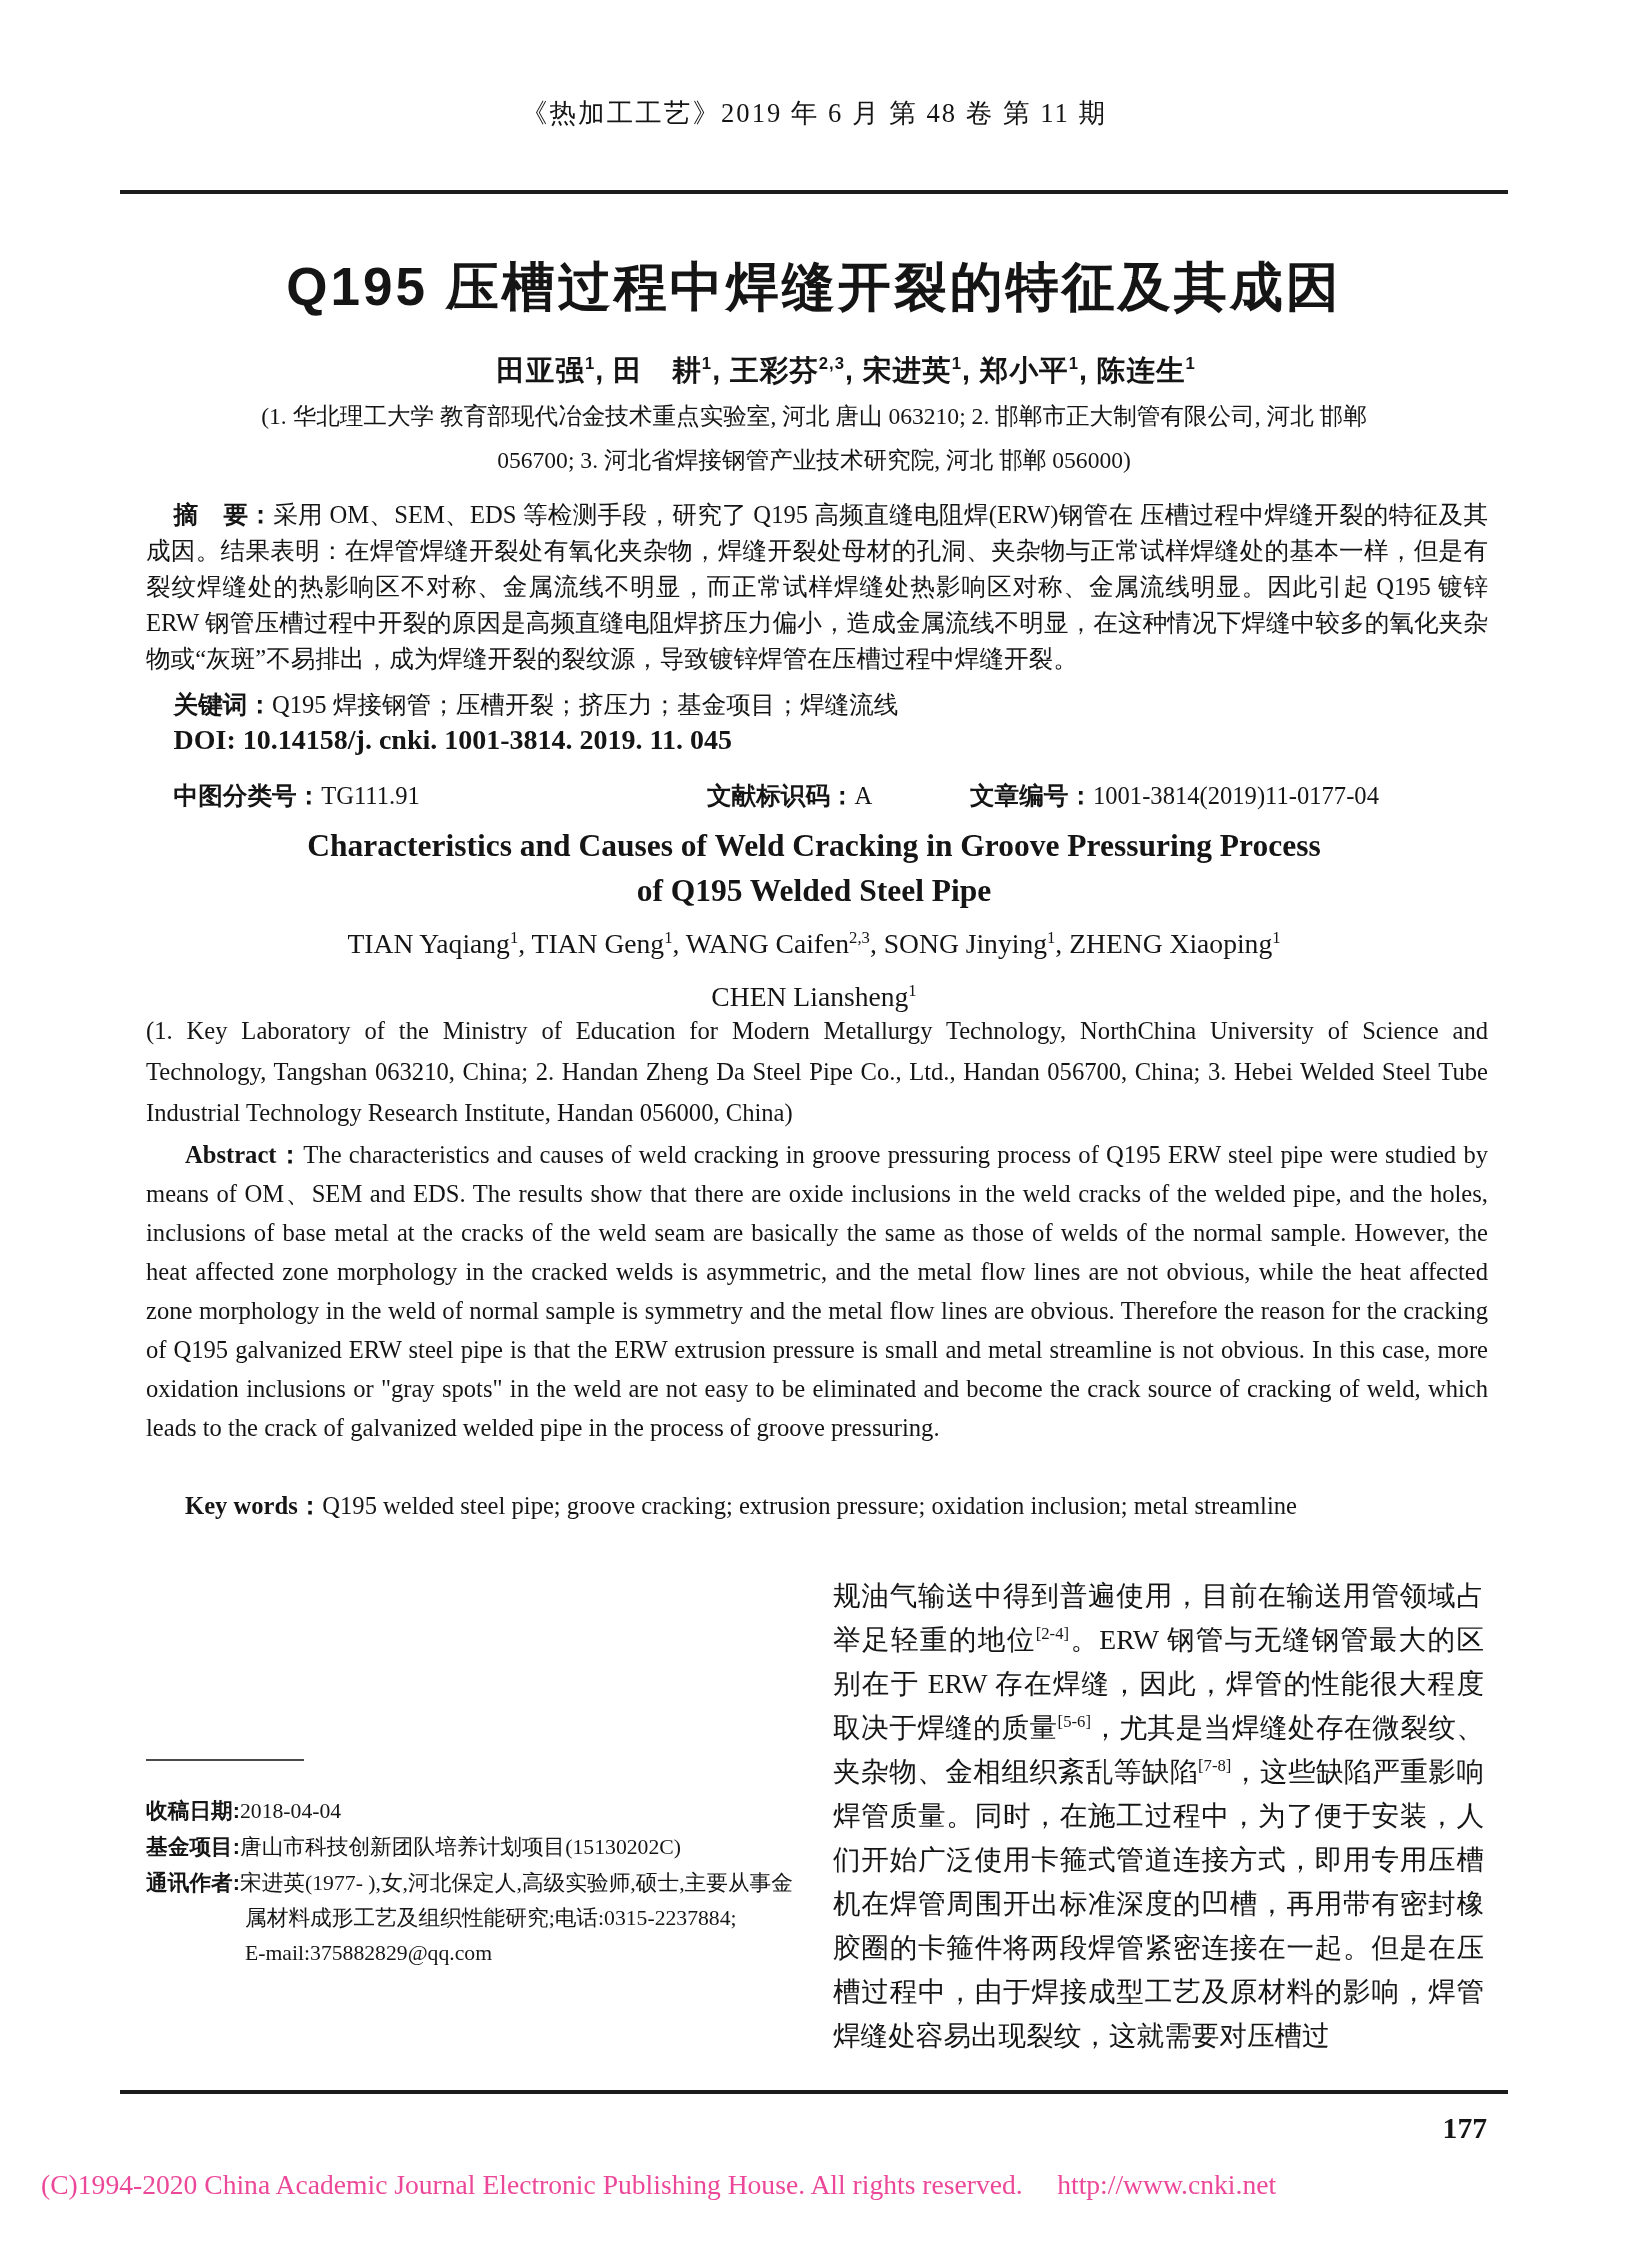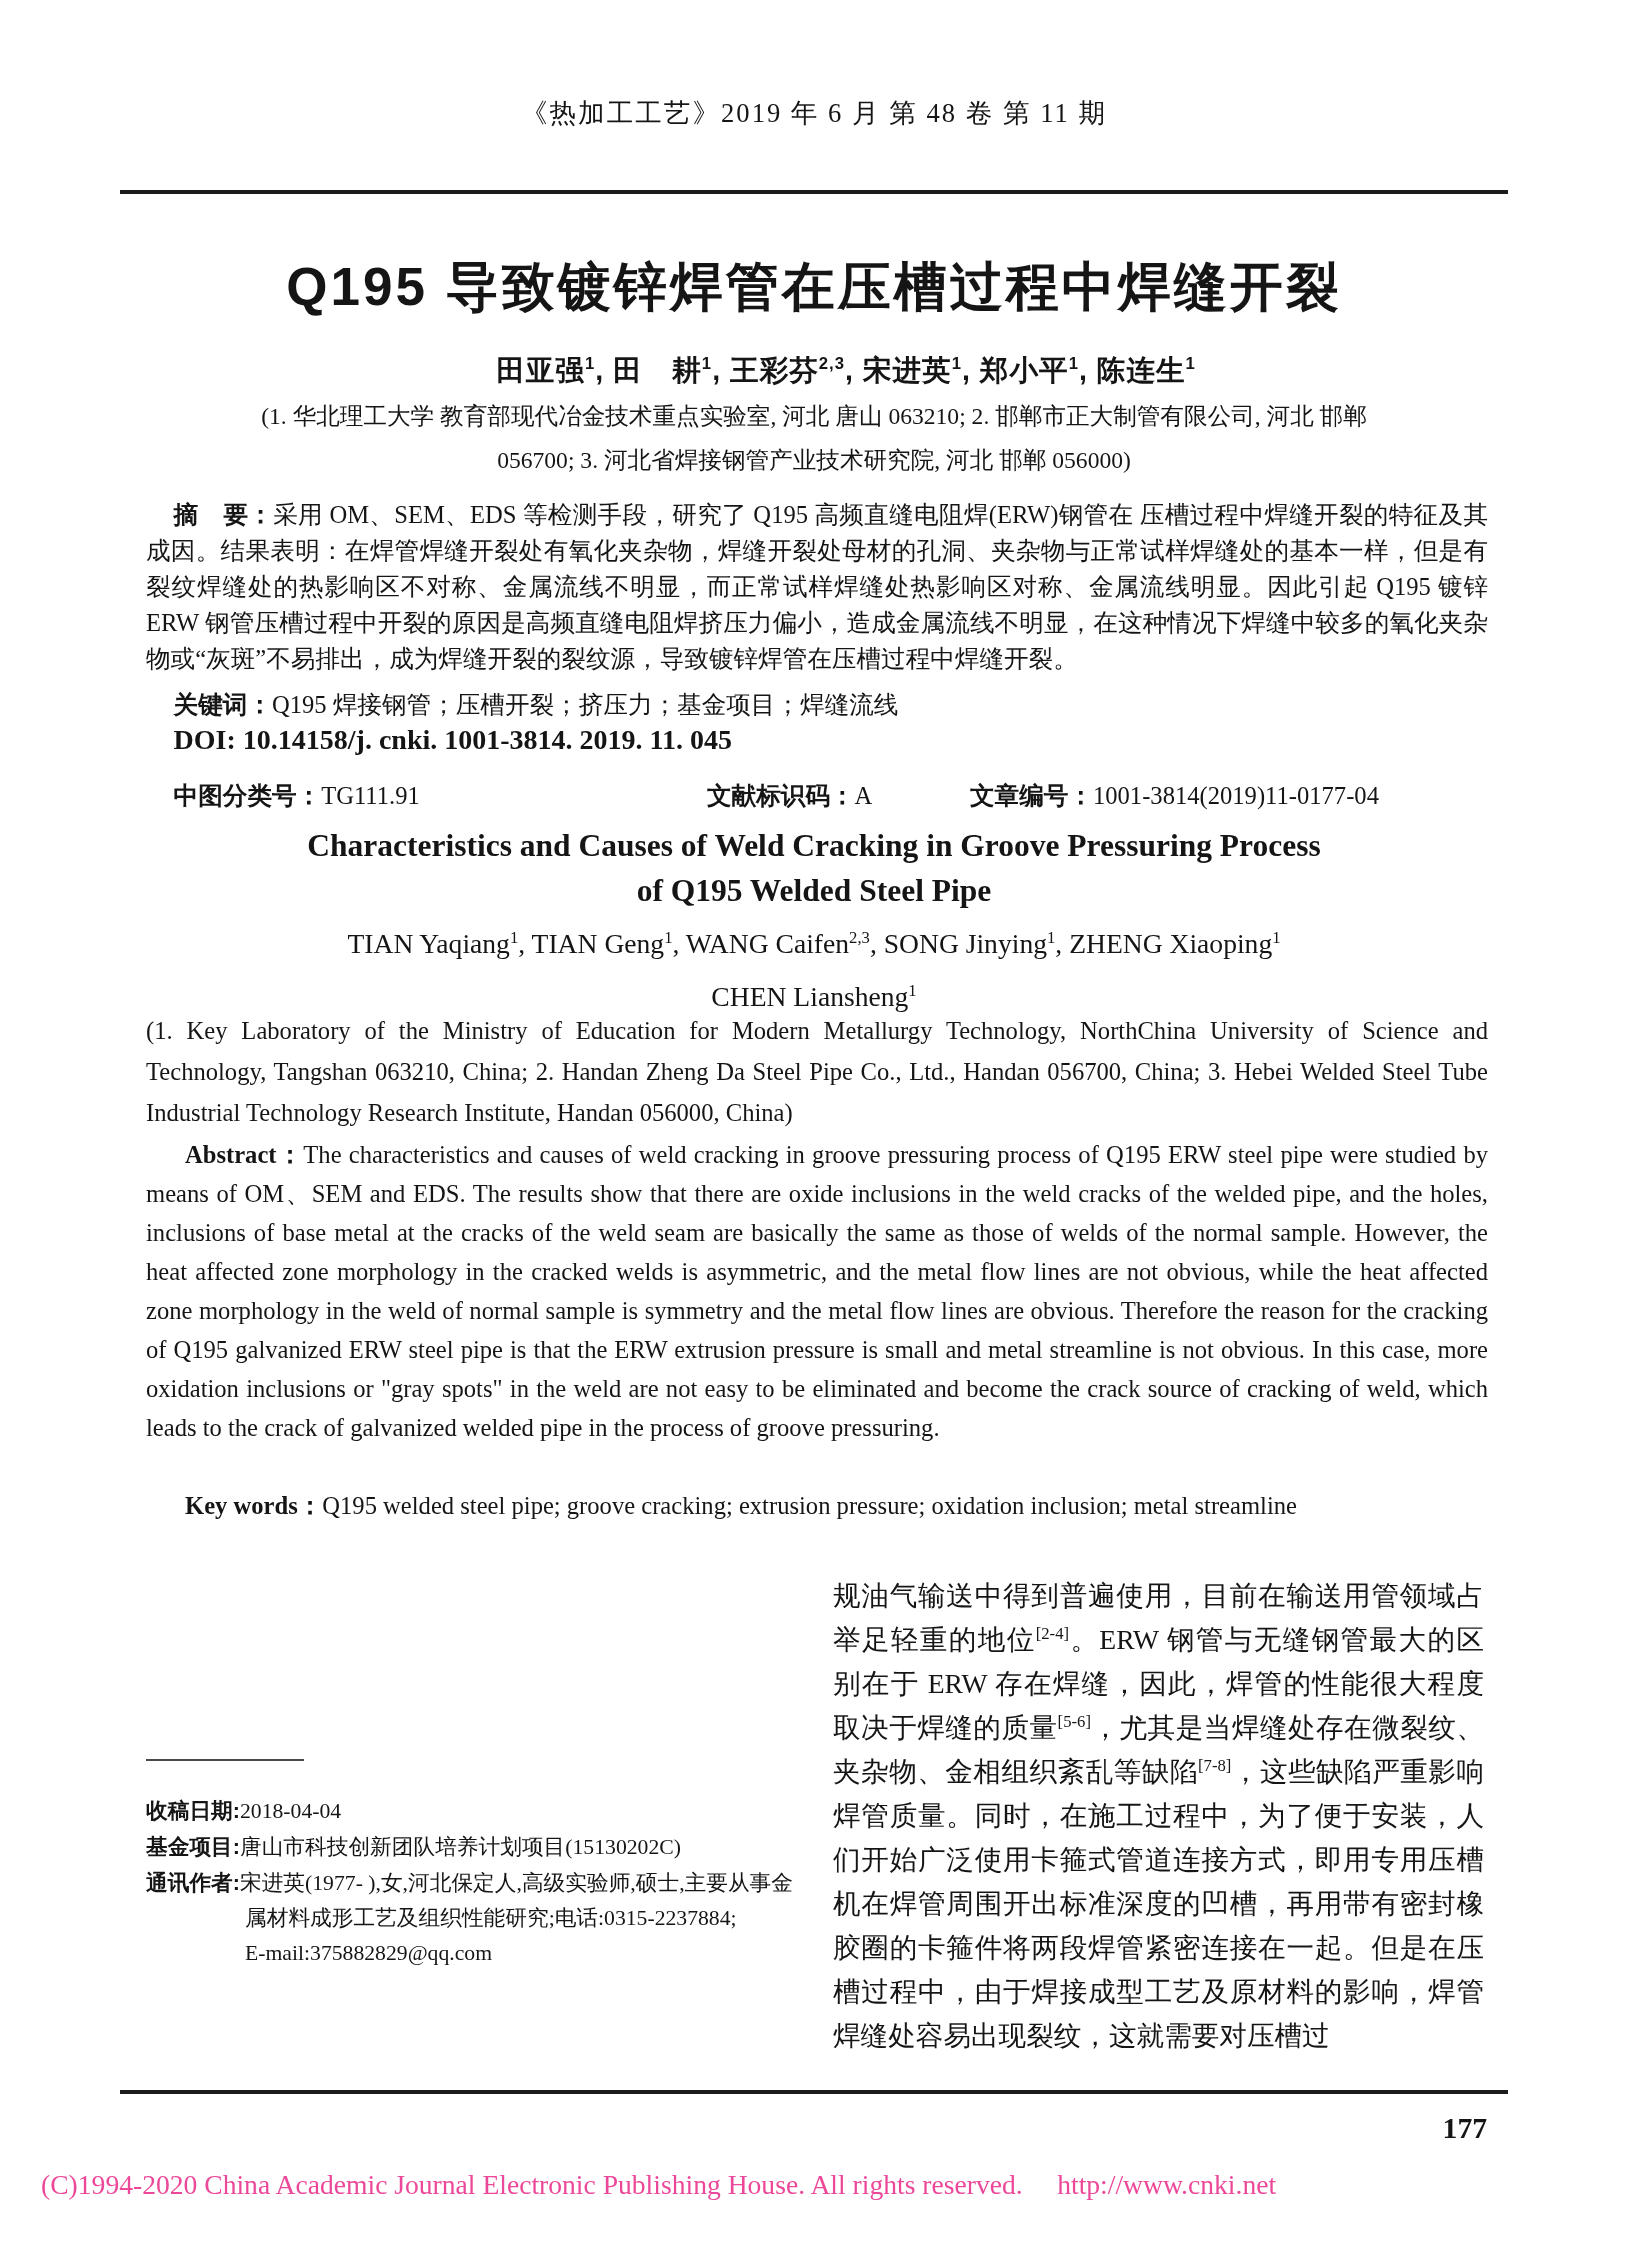--- a/index.html
+++ b/index.html
@@ -53,21 +53,21 @@
   .copyright{left:41px;top:2169px;width:1537px;font-size:27.6px;color:#ec4899;white-space:pre;}
 </style>
 </head>
 <body>
 
 <div class="page">
 
   <div class="abs journal-info center">《热加工工艺》2019 年 6 月 第 48 卷 第 11 期</div>
   <div class="abs header-rule"></div>
 
-  <h1 class="abs title-cn center hei">Q195 导致镀锌焊管在压槽过程中焊缝开裂</h1>
+  <h1 class="abs title-cn center hei">Q195 压槽过程中焊缝开裂的特征及其成因</h1>
 
   <div class="abs authors-cn center hei">
     <span><span>田亚强</span><sup>1</sup><span>, </span></span>
     <span><span>田　耕</span><sup>1</sup><span>, </span></span>
     <span><span>王彩芬</span><sup>2,3</sup><span>, </span></span>
     <span><span>宋进英</span><sup>1</sup><span>, </span></span>
     <span><span>郑小平</span><sup>1</sup><span>, </span></span>
     <span><span>陈连生</span><sup>1</sup><span></span></span>
   </div>
 

